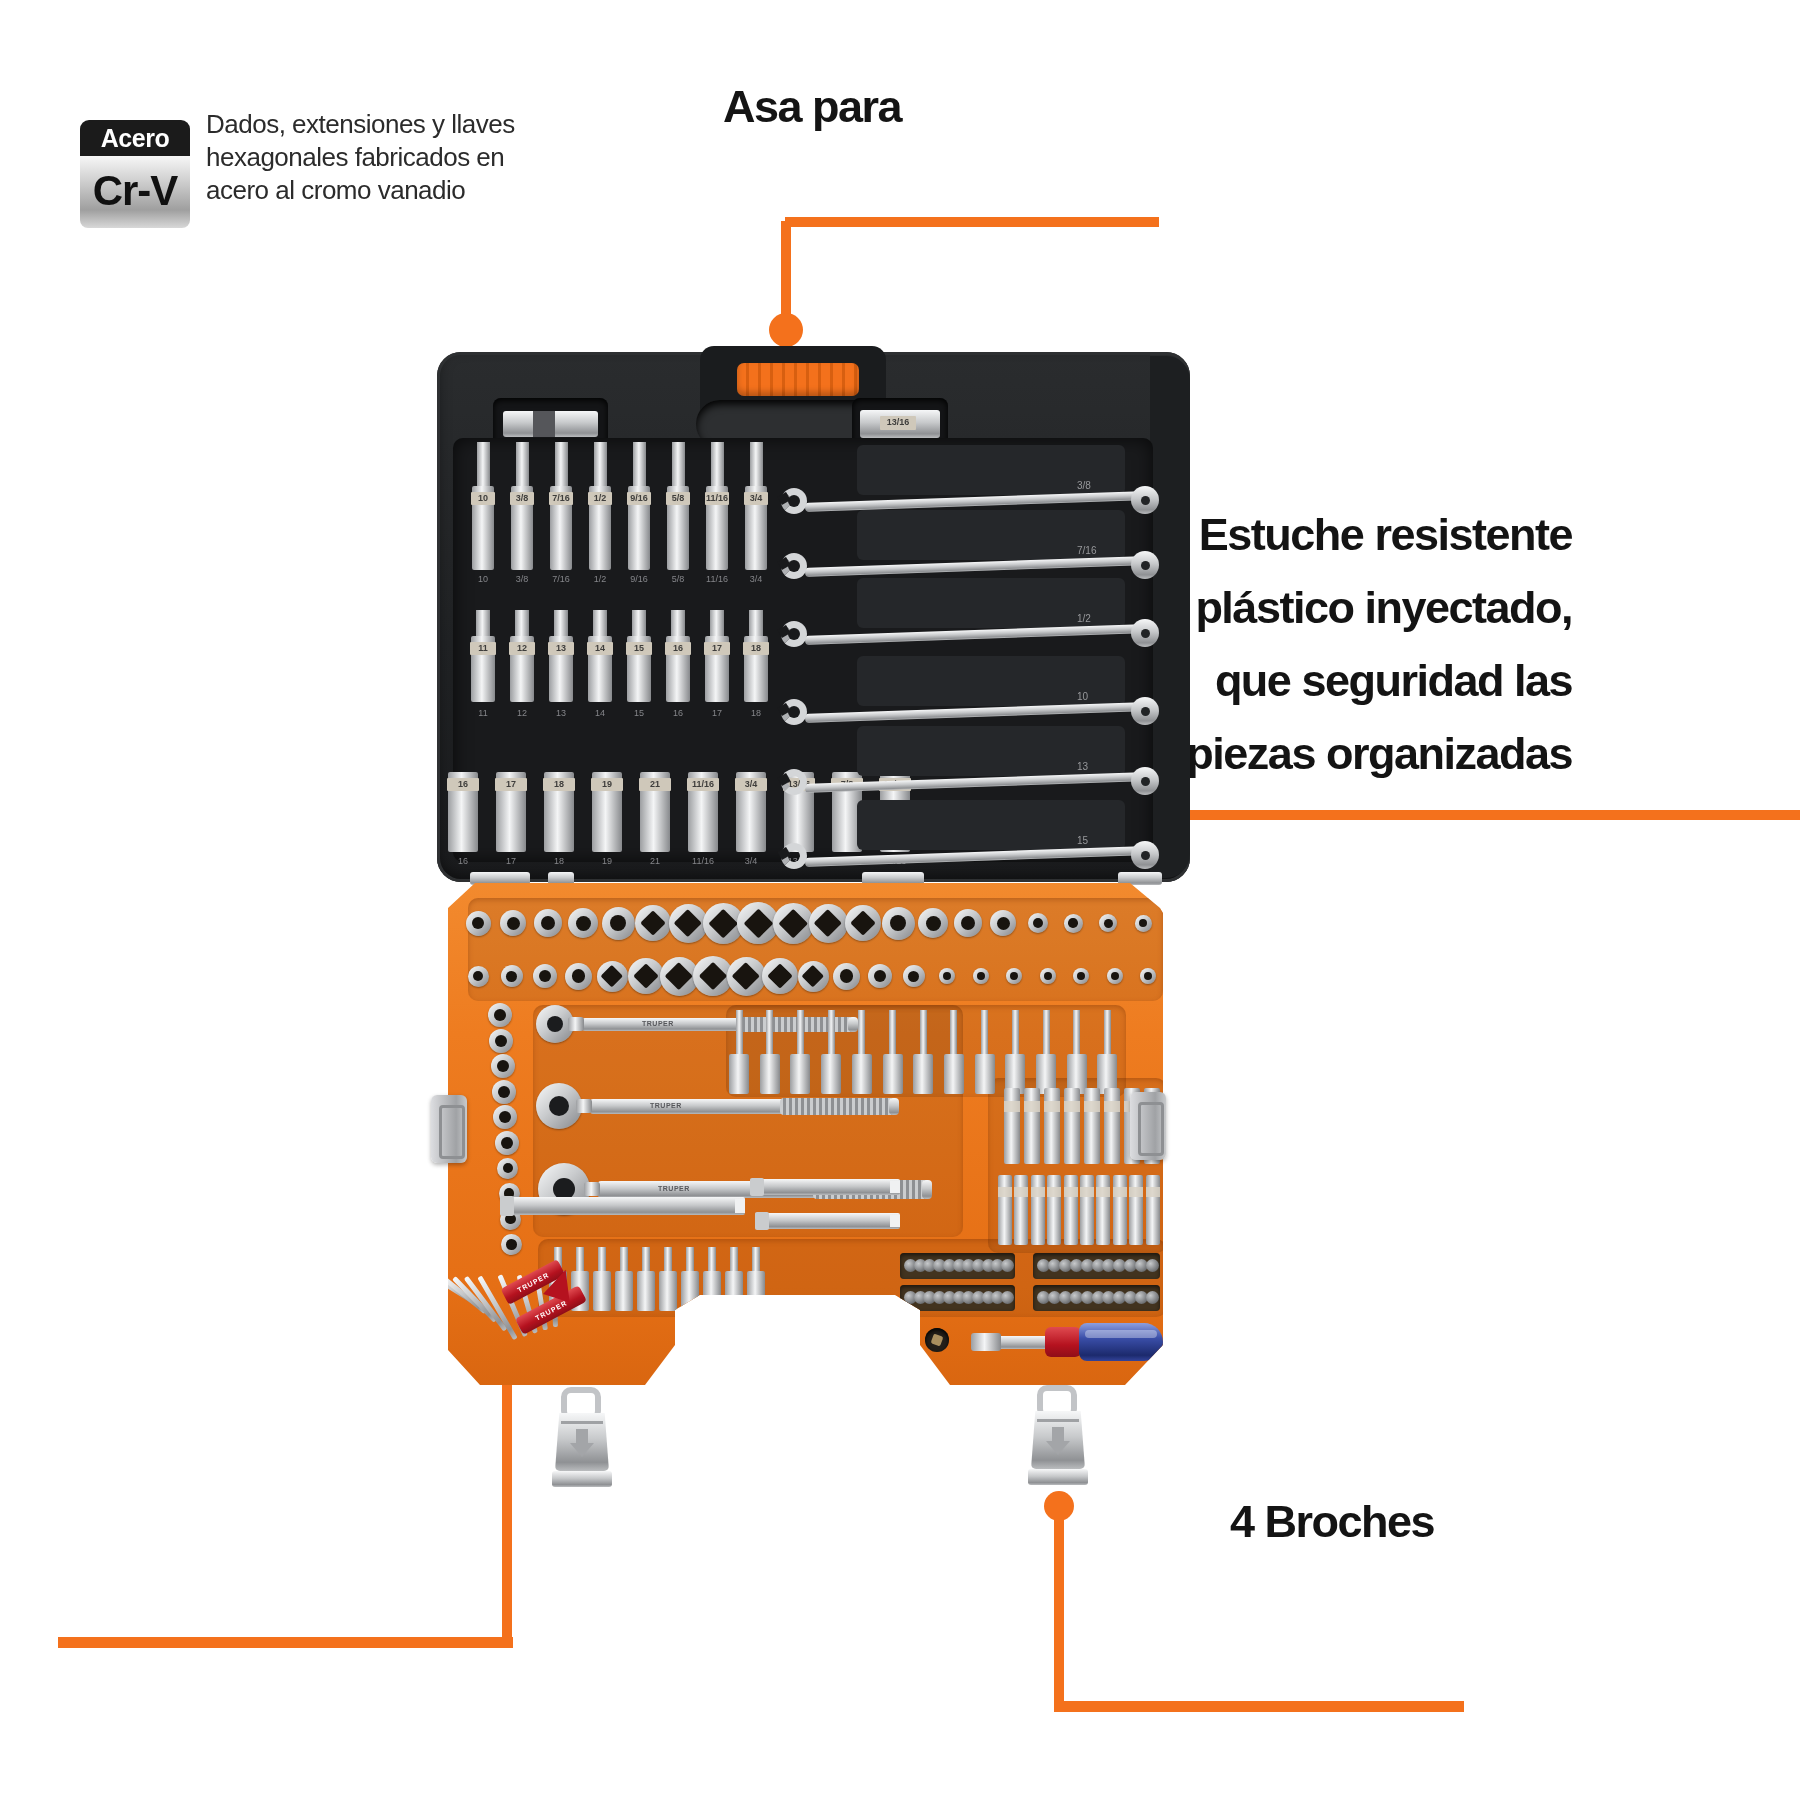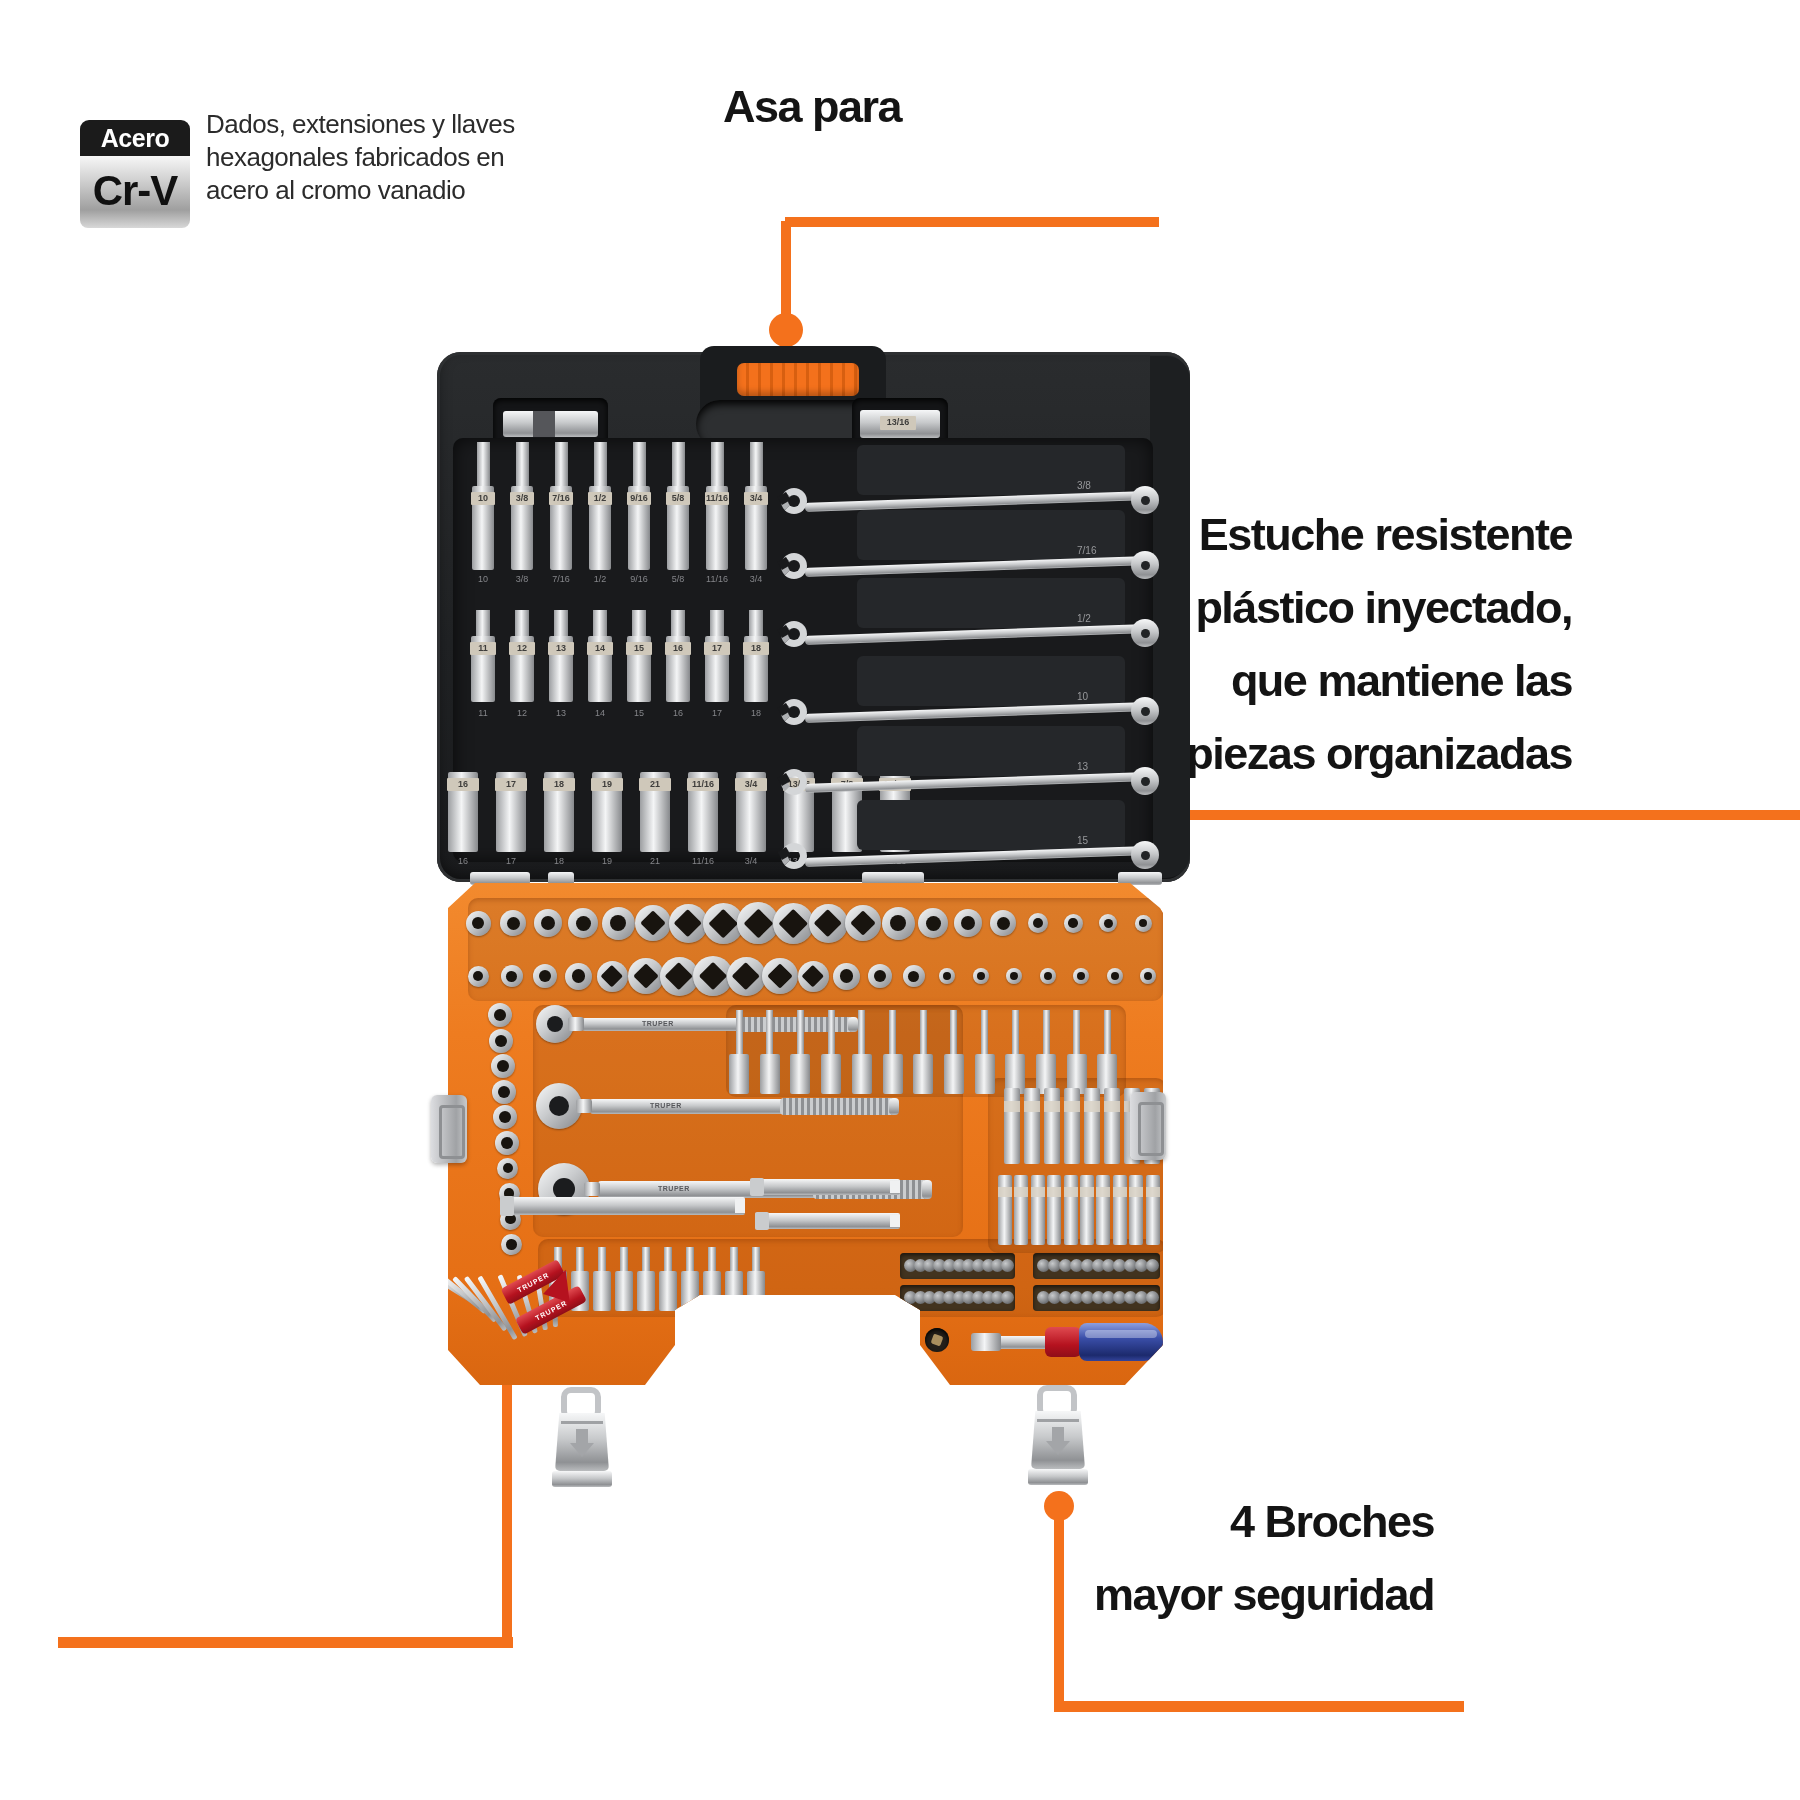--- a/index.html
+++ b/index.html
@@ -62,33 +62,32 @@
   <div class="abs h tight" style="left:723px;top:74px;">
     <div>Asa para</div>
   </div>
   <div class="abs lead" style="left:785px;top:217px;width:374px;height:10px;"></div>
   <div class="abs lead" style="left:781px;top:221px;width:10px;height:98px;"></div>
   <div class="abs dot" style="left:769px;top:313px;width:34px;height:34px;"></div>
 
   <div class="abs h right" style="left:900px;top:498px;width:672px;">
     <div>Estuche resistente</div>
     <div>de plástico inyectado,</div>
-    <div>que mantiene las</div>
+    <div>que seguridad las</div>
     <div>piezas organizadas</div>
   </div>
   <div class="abs dot" style="left:1125px;top:800px;width:30px;height:30px;"></div>
   <div class="abs lead" style="left:1140px;top:810px;width:660px;height:10px;"></div>
 
   <div class="abs ring" style="left:489px;top:1297px;width:36px;height:36px;"></div>
   <div class="abs lead" style="left:502px;top:1330px;width:10px;height:318px;"></div>
   <div class="abs lead" style="left:58px;top:1637px;width:455px;height:11px;"></div>
 
   <div class="abs h right" style="left:834px;top:1485px;width:600px;">
     <div>4 Broches</div>
-    <div>mayor seguridad</div>
   </div>
   <div class="abs dot" style="left:1044px;top:1491px;width:30px;height:30px;"></div>
   <div class="abs lead" style="left:1054px;top:1504px;width:10px;height:207px;"></div>
   <div class="abs lead" style="left:1054px;top:1701px;width:410px;height:11px;"></div>
 
   <div class="abs" id="case-box" style="left:437px;top:352px;width:753px;height:530px;">
     <div class="abs case-body" style="left:0;top:0;width:753px;height:530px;"></div>
     <div class="abs case-strip" style="left:713px;top:4px;width:40px;height:522px;"></div>
 
     <div class="abs" style="left:263px;top:-6px;width:186px;height:78px;background:#1a1c1e;border-radius:14px;"></div>

